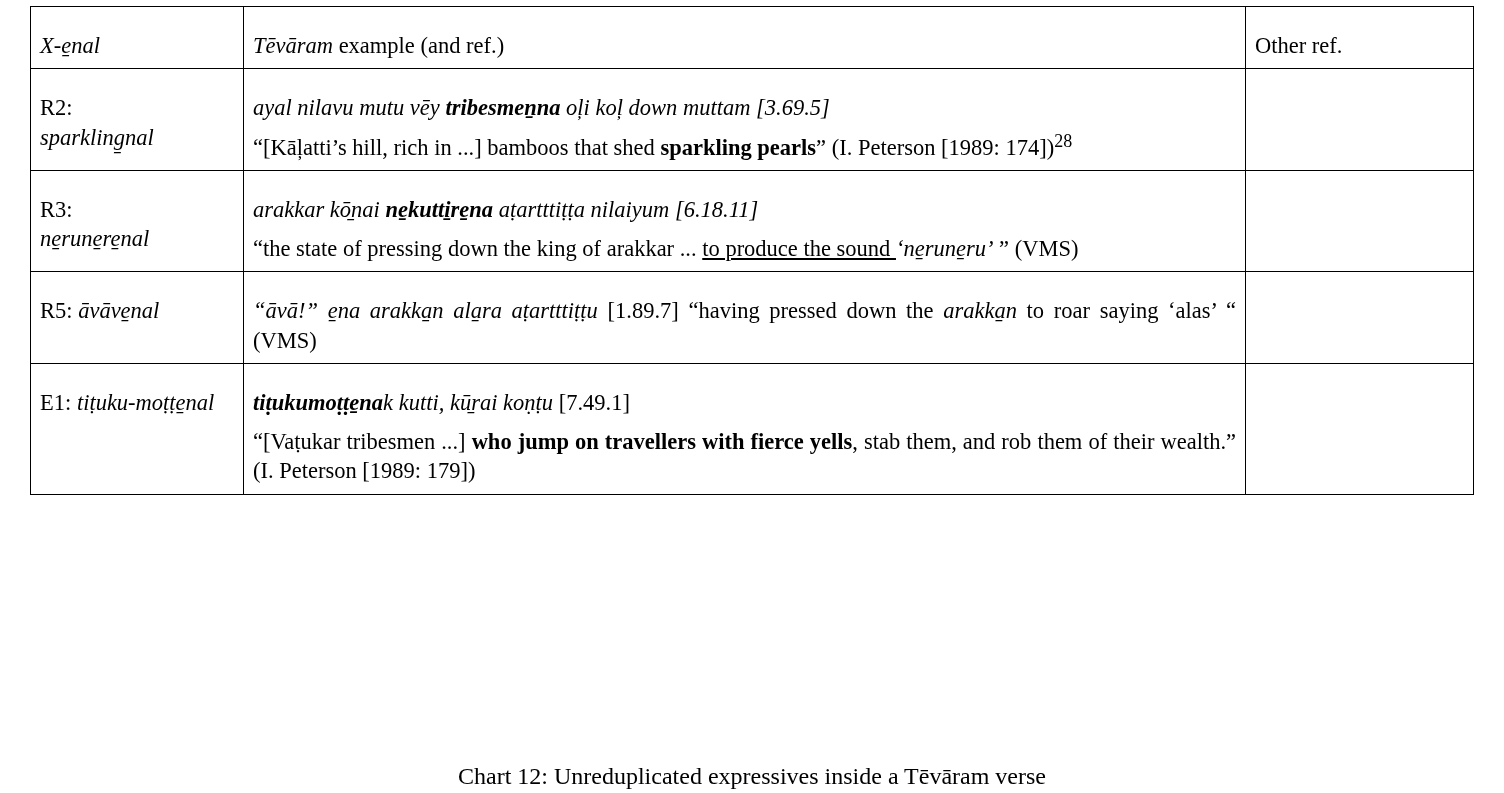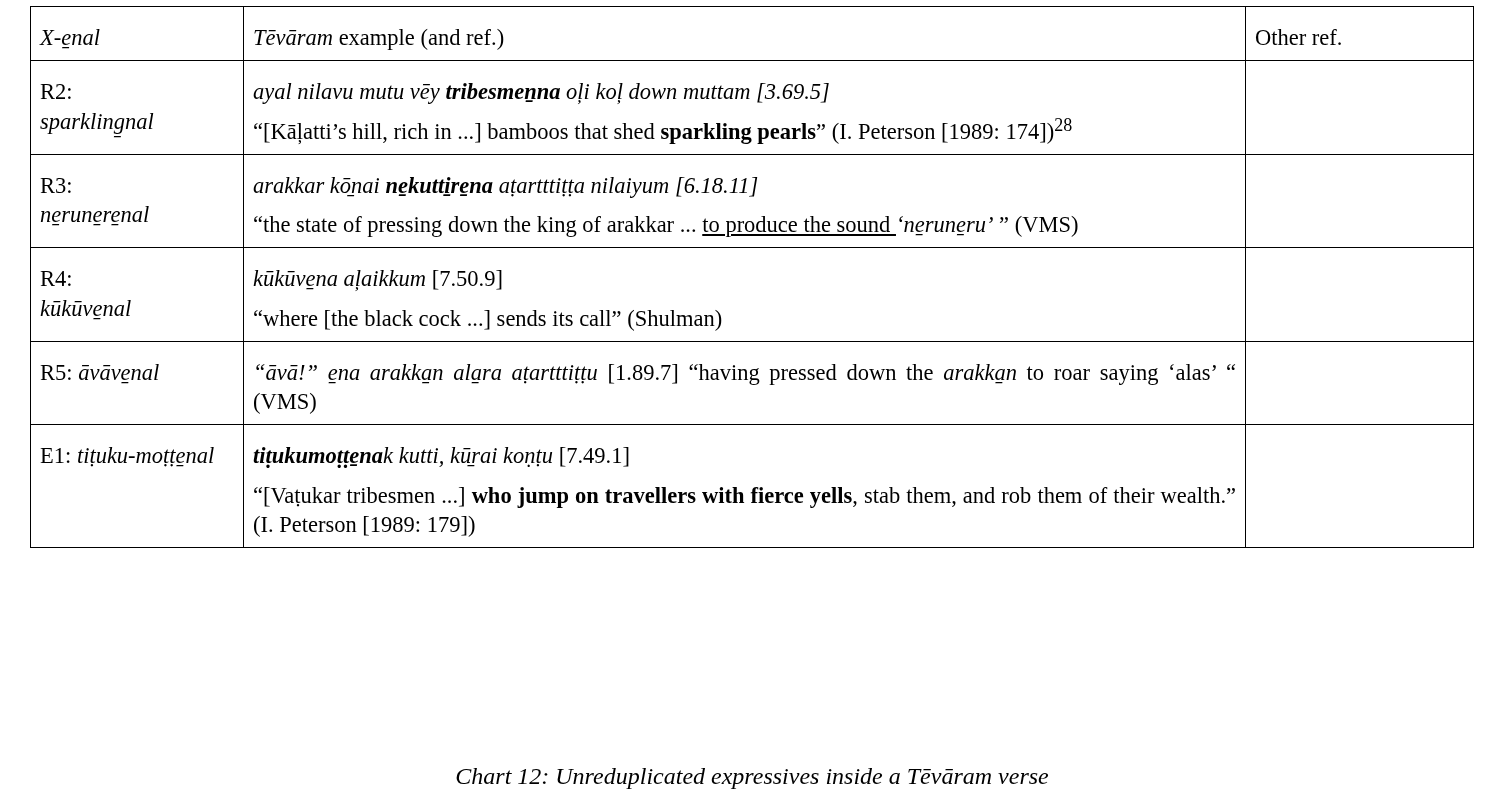--- a/index.html
+++ b/index.html
@@ -23,21 +23,21 @@
     position: absolute;
     left: 30px;
     top: 6px;
     width: 1443px;
     border-collapse: collapse;
     table-layout: fixed;
   }
   table.tbl td {
     border: 1.4px solid #000000;
     vertical-align: top;
-    padding: 16px 9px 8px 9px;
+    padding: 24px 9px 8px 9px;
     font-size: 22.5px;
     line-height: 1.30;
     margin-top: 24px;
   }
   col.c1 { width: 213px; }
   col.c2 { width: 1002px; }
   col.c3 { width: 228px; }
 
   .hdr td { padding-top: 6px; padding-bottom: 7px; }
   .it { font-style: italic; }
@@ -57,21 +57,20 @@
   .line1 { margin: 0 0 10px 0; }
   .line2 { margin: 0; }
   .caption {
     position: absolute;
     left: 0;
     top: 762px;
     width: 1504px;
     text-align: center;
     font-size: 24px;
     line-height: 1.2;
-    font-style: italic;
   }
 </style>
 </head>
 <body>
 
 <div class="page">
 
   <table class="tbl">
     <colgroup>
       <col class="c1">
@@ -112,33 +111,20 @@
         </td>
         <td>
           <p class="line1"><span class="it">arakkar kō̱nai </span><span class="bi">ne̱kutti̱re̱na</span><span class="it"> aṭartttiṭṭa nilaiyum [6.18.11]</span></p>
           <p class="line2 just"><span>“the state of pressing down the king of arakkar ... </span><span class="u">to produce the sound </span><span class="iu">‘ne̱rune̱ru’</span><span> ” (VMS)</span></p>
         </td>
         <td>
           <span></span>
         </td>
       </tr>
 
-      <tr>
-        <td>
-          <div>R4:</div>
-          <div class="it">kūkūve̱nal</div>
-        </td>
-        <td>
-          <p class="line1"><span class="it">kūkūve̱na aļaikkum</span><span> [7.50.9]</span></p>
-          <p class="line2"><span>“where [the black cock ...] sends its call” (Shulman)</span></p>
-        </td>
-        <td>
-          <span></span>
-        </td>
-      </tr>
 
       <tr>
         <td>
           <div><span>R5: </span><span class="it">āvāve̱nal</span></div>
         </td>
         <td>
           <p class="line2 just"><span class="it">“āvā!” e̱na arakka̱n ala̱ra aṭartttiṭṭu</span><span> [1.89.7] </span><span>“having pressed down the </span><span class="it">arakka̱n</span><span> to roar saying ‘alas’ “ (VMS)</span></p>
         </td>
         <td>
           <span></span>

